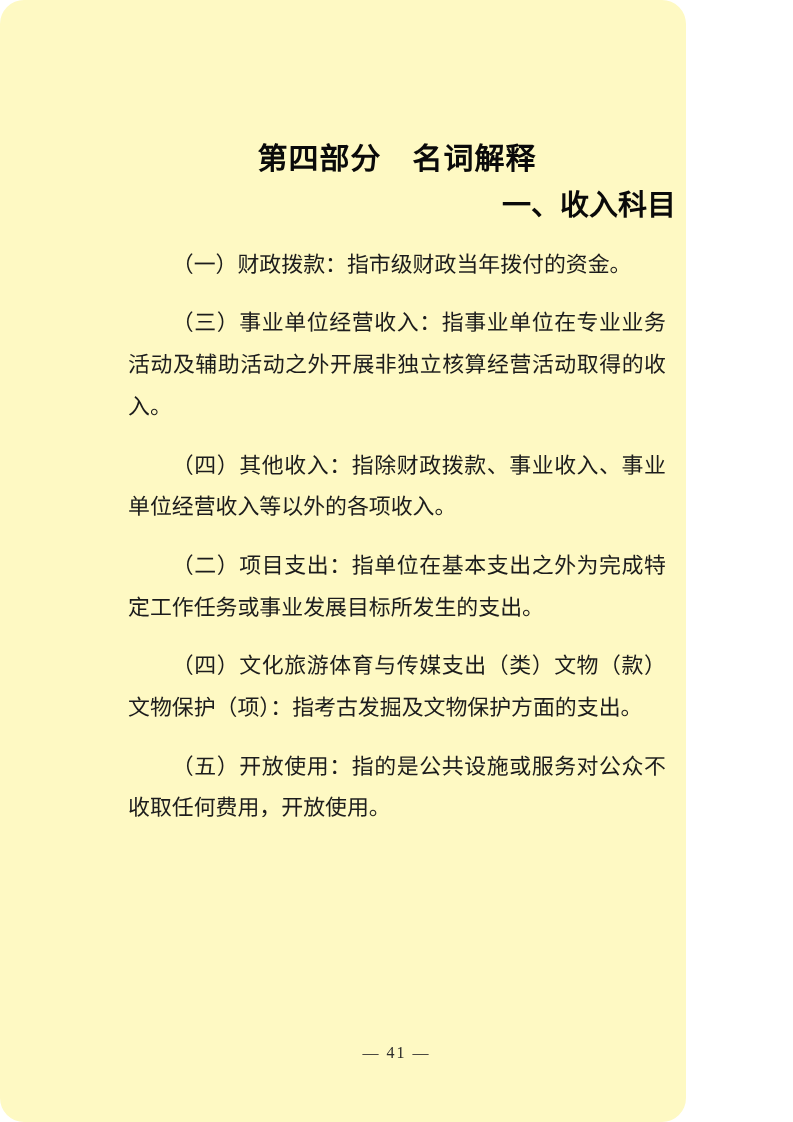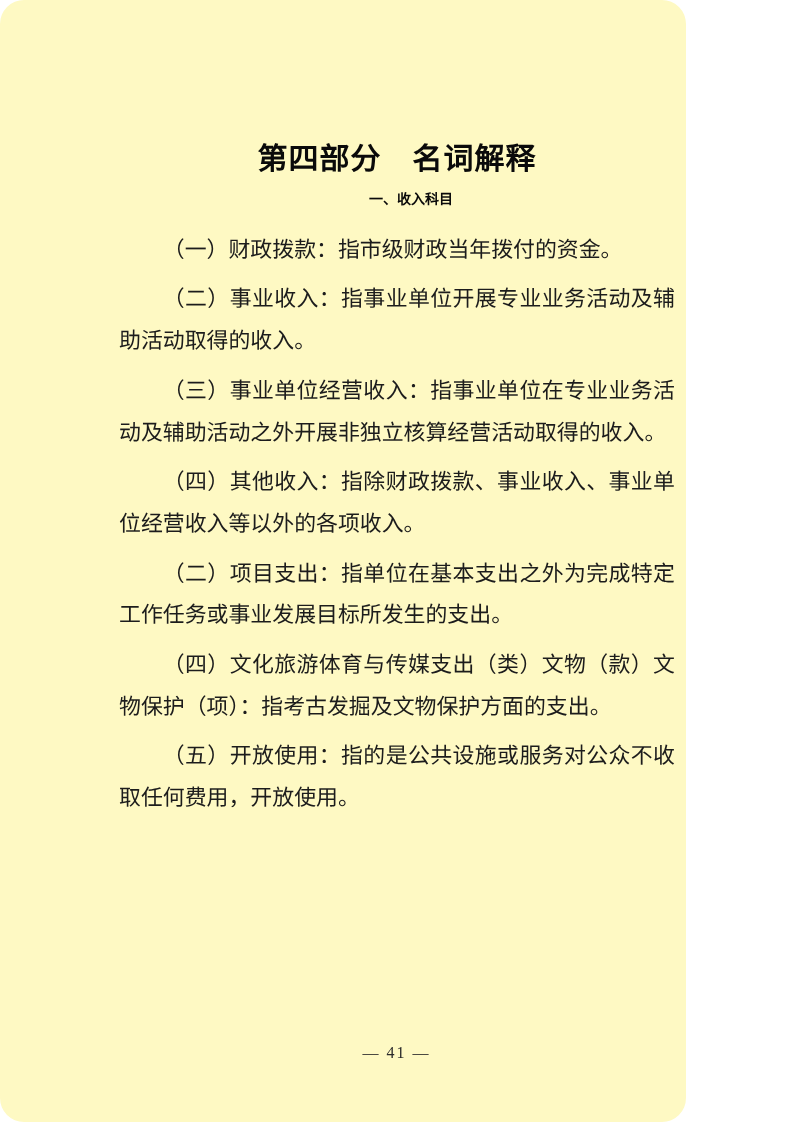--- a/index.html
+++ b/index.html
@@ -34,31 +34,31 @@
     position: absolute;
     top: 178px;
     left: 111px;
     width: 572px;
     font-size: 21.9px;
     line-height: 41.7px;
     text-align: justify;
     color: #1c1c1c;
   }
   .content .section-heading {
-    margin: 1px;
-    font-size: 14px;
+    margin: 7px;
+    font-size: 29px;
     line-height: 41.7px;
     text-indent: 2em;
     font-weight: bold;
     font-family: "Liberation Sans", sans-serif;
     color: #0a0a0a;
-    text-align: center;
+    text-align: right;
   }
   .content p.para {
-    margin: 8px;
+    margin: 17px;
     text-indent: 2em;
   }
   .page-number {
     position: absolute;
     top: 1038px;
     left: 0;
     width: 793px;
     text-align: center;
     font-size: 16px;
     line-height: 30px;
@@ -72,21 +72,20 @@
 
 <div class="page">
 
   <div class="doc-title">第四部分　名词解释</div>
 
   <div class="content">
 
     <h2 class="section-heading">一、收入科目</h2>
 
     <p class="para">（一）财政拨款：指市级财政当年拨付的资金。</p>
-    <p class="para">（二）事业收入：指事业单位开展专业业务活动及辅助活动取得的收入。</p>
     <p class="para">（三）事业单位经营收入：指事业单位在专业业务活动及辅助活动之外开展非独立核算经营活动取得的收入。</p>
     <p class="para">（四）其他收入：指除财政拨款、事业收入、事业单位经营收入等以外的各项收入。</p>
 
 
     <p class="para">（二）项目支出：指单位在基本支出之外为完成特定工作任务或事业发展目标所发生的支出。</p>
     <p class="para">（四）文化旅游体育与传媒支出（类）文物（款）文物保护（项）：指考古发掘及文物保护方面的支出。</p>
     <p class="para">（五）开放使用：指的是公共设施或服务对公众不收取任何费用，开放使用。</p>
 
   </div>
 

